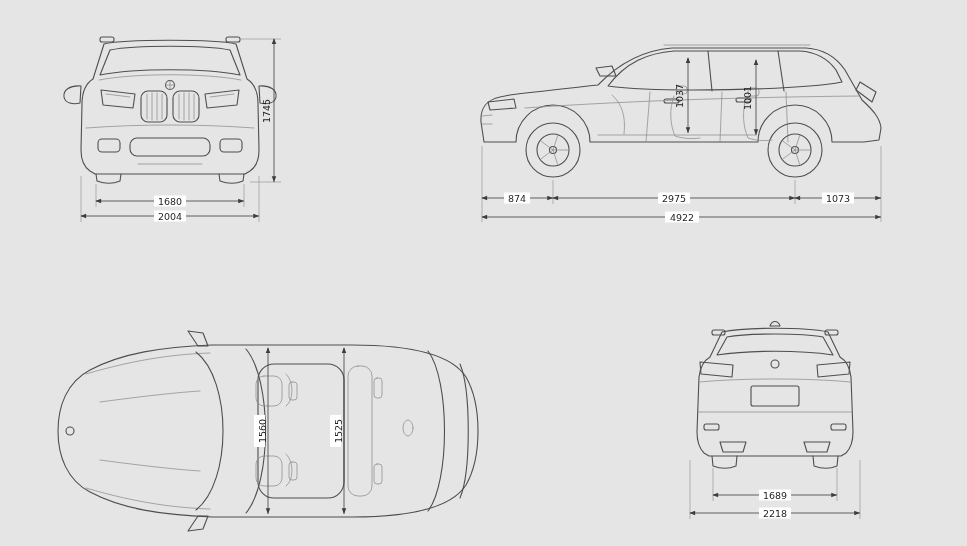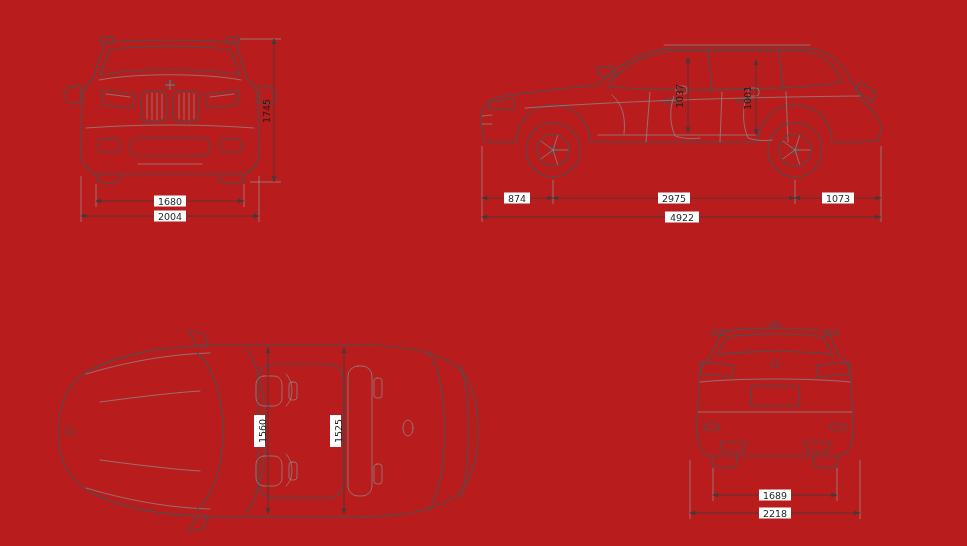--- a/index.html
+++ b/index.html
@@ -1,16 +1,16 @@
 <!DOCTYPE html>
 <html><head>
 <meta charset="utf-8">
 <style>
   html,body{margin:0;padding:0;background:#ffffff;}
-  #canvas{position:relative;width:967px;height:546px;background:#b91c1c;overflow:hidden;
+  #canvas{position:relative;width:967px;height:546px;background:#e5e5e5;overflow:hidden;
           font-family:"DejaVu Sans",sans-serif;}
   svg{display:block;}
   
   .o{fill:none;stroke:#4f4f4f;stroke-width:1.1;stroke-linecap:round;stroke-linejoin:round;}
   
   .t{fill:none;stroke:#8c8c8c;stroke-width:0.75;stroke-linecap:round;stroke-linejoin:round;}
   
   .d{fill:none;stroke:#3c3c3c;stroke-width:0.8;}
   
   .e{fill:none;stroke:#9a9a9a;stroke-width:0.7;}

